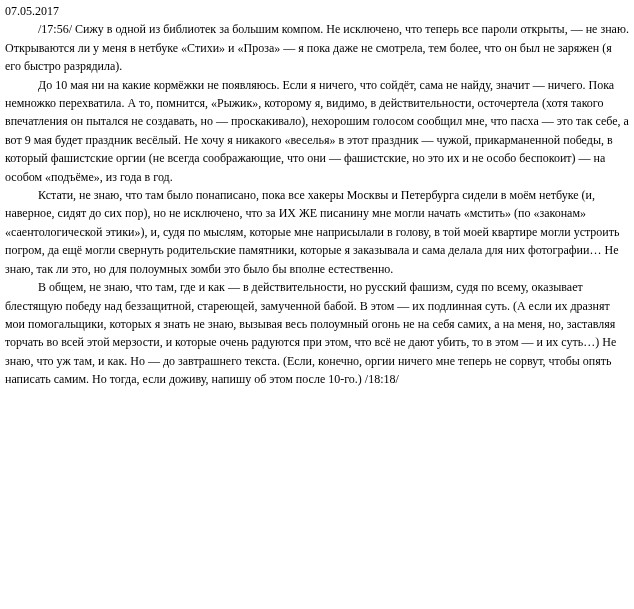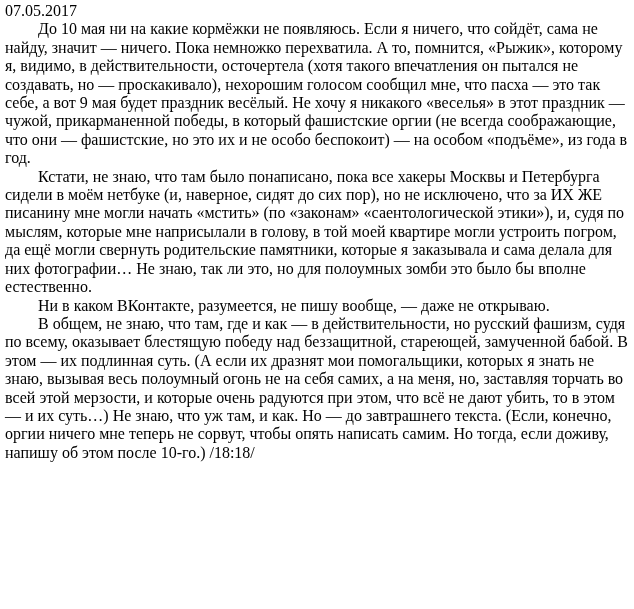--- a/index.html
+++ b/index.html
@@ -11,36 +11,36 @@
     width: 634px;
     height: 609px;
     overflow: hidden;
   }
   .page {
     box-sizing: border-box;
     width: 634px;
     height: 609px;
     padding: 2px 5px 12px 5px;
     font-family: "Liberation Serif", "DejaVu Serif", serif;
-    font-size: 16px;
+    font-size: 12px;
     line-height: 18.4px;
     color: #000000;
     text-align: left;
   }
   .page p {
     margin: 0;
     padding: 0;
     text-indent: 33px;
   }
   .page p.date-line {
     text-indent: 0;
   }
 </style>
 </head>
 <body>
 
 <div class="page">
   <p class="date-line">07.05.2017</p>
+  <p>/17:56/ Сижу в одной из библиотек за большим компом. Не исключено, что теперь все пароли открыты, — не знаю. Открываются ли у меня в нетбуке «Стихи» и «Проза» — я пока даже не смотрела, тем более, что он был не заряжен (я его быстро разрядила).</p>
   <p>До 10 мая ни на какие кормёжки не появляюсь. Если я ничего, что сойдёт, сама не найду, значит — ничего. Пока немножко перехватила. А то, помнится, «Рыжик», которому я, видимо, в действительности, осточертела (хотя такого впечатления он пытался не создавать, но — проскакивало), нехорошим голосом сообщил мне, что пасха — это так себе, а вот 9 мая будет праздник весёлый. Не хочу я никакого «веселья» в этот праздник — чужой, прикарманенной победы, в который фашистские оргии (не всегда соображающие, что они — фашистские, но это их и не особо беспокоит) — на особом «подъёме», из года в год.</p>
   <p>Кстати, не знаю, что там было понаписано, пока все хакеры Москвы и Петербурга сидели в моём нетбуке (и, наверное, сидят до сих пор), но не исключено, что за ИХ ЖЕ писанину мне могли начать «мстить» (по «законам» «саентологической этики»), и, судя по мыслям, которые мне наприсылали в голову, в той моей квартире могли устроить погром, да ещё могли свернуть родительские памятники, которые я заказывала и сама делала для них фотографии… Не знаю, так ли это, но для полоумных зомби это было бы вполне естественно.</p>
-  <p>Ни в каком ВКонтакте, разумеется, не пишу вообще, — даже не открываю.</p>
   <p>В общем, не знаю, что там, где и как — в действительности, но русский фашизм, судя по всему, оказывает блестящую победу над беззащитной, стареющей, замученной бабой. В этом — их подлинная суть. (А если их дразнят мои помогальщики, которых я знать не знаю, вызывая весь полоумный огонь не на себя самих, а на меня, но, заставляя торчать во всей этой мерзости, и которые очень радуются при этом, что всё не дают убить, то в этом — и их суть…) Не знаю, что уж там, и как. Но — до завтрашнего текста. (Если, конечно, оргии ничего мне теперь не сорвут, чтобы опять написать самим. Но тогда, если доживу, напишу об этом после 10-го.) /18:18/</p>
 </div>
 
 </body></html>

